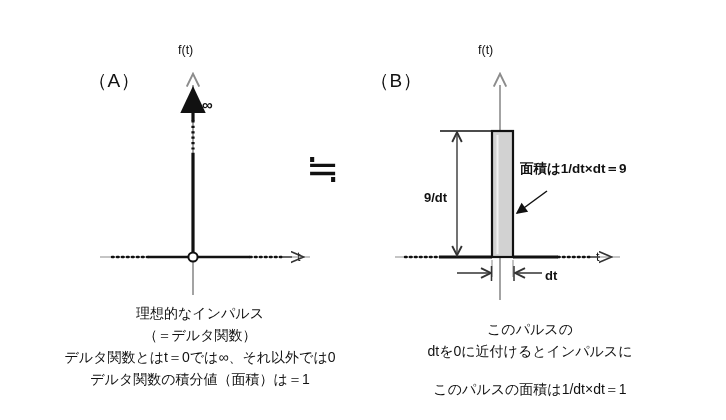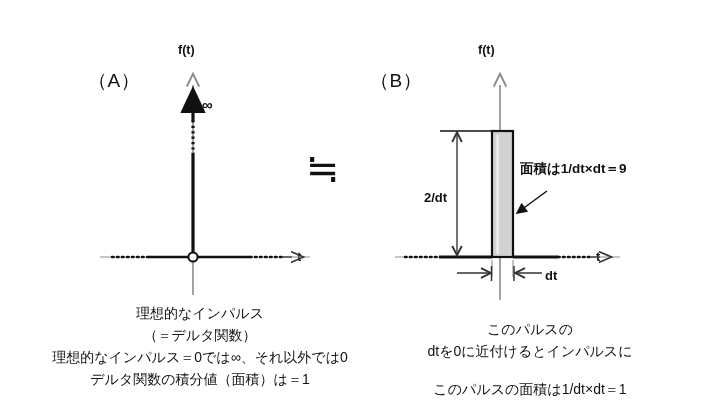--- a/index.html
+++ b/index.html
@@ -21,21 +21,21 @@
   .abs { position: absolute; }
 
   .panel-label {
     font-size: 19px;
     letter-spacing: 0.5px;
     color: #111;
     white-space: nowrap;
   }
   .axis-name {
     font-size: 12.5px;
-    font-weight: 700;
+    font-weight: 400;
     color: #111;
     white-space: nowrap;
   }
   .tick-label {
     font-size: 13px;
     font-weight: 700;
     color: #111;
     white-space: nowrap;
   }
   .inf-label {
@@ -117,33 +117,33 @@
 
       <line x1="93" y1="66" x2="93" y2="55" stroke="#111111" stroke-width="3.2" marker-end="url(#arrBlackA)"></line>
 
       <circle cx="93" cy="202" r="4.6" fill="#ffffff" stroke="#111111" stroke-width="2"></circle>
     </svg>
   </div>
 
   <div class="abs caption-block" style="left:40px; top:305px; width:320px;">
     <div class="caption">理想的なインパルス</div>
     <div class="caption">（＝デルタ関数）</div>
-    <div class="caption">理想的なインパルス＝0では∞、それ以外では0</div>
+    <div class="caption">デルタ関数とはt＝0では∞、それ以外では0</div>
     <div class="caption">デルタ関数の積分値（面積）は＝1</div>
   </div>
 
   <div class="abs approx-eq" style="left:306px; top:148px;">≒</div>
 
   <div class="abs panel-label" style="left:370px; top:68px;">（B）</div>
 
   <div class="abs axis-name" style="left:478px; top:43px;">f(t)</div>
 
   <div class="abs axis-name" style="left:596px; top:250px;">t</div>
 
-  <div class="abs tick-label" style="left:424px; top:190px;">2/dt</div>
+  <div class="abs tick-label" style="left:424px; top:190px;">9/dt</div>
 
   <div class="abs tick-label" style="left:545px; top:268px;text-align:right;">dt</div>
 
   <div class="abs annot" style="left:520px; top:160px;">面積は1/dt×dt＝9</div>
 
   <div class="abs" style="left:395px; top:55px;">
     <svg width="225" height="245" viewBox="0 0 225 245" xmlns="http://www.w3.org/2000/svg">
       <defs>
         <marker id="arrGrayB" markerWidth="9" markerHeight="9" refX="1" refY="4.5" orient="auto">
           <path d="M0,0.6 L8,4.5 L0,8.4" fill="none" stroke="#8c8c8c" stroke-width="1.2"></path>

